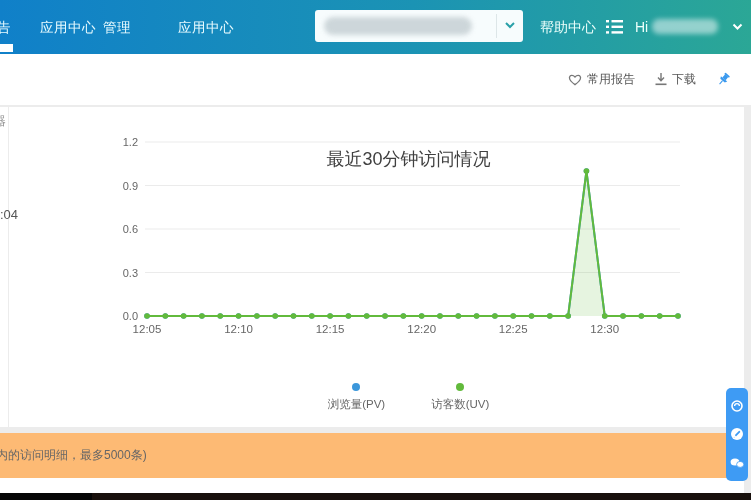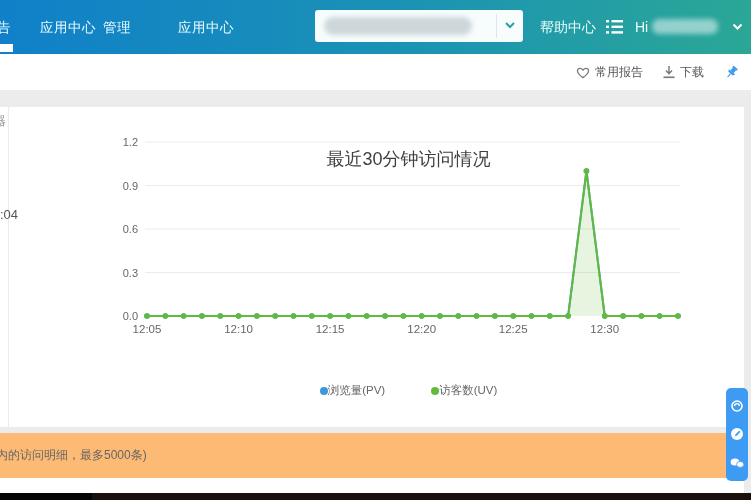--- a/index.html
+++ b/index.html
@@ -32,42 +32,42 @@
   .site-select .caret{position:absolute;right:7px;top:11px;}
   .nav-right-text{position:absolute;top:19px;color:#ecfffb;font-size:14px;cursor:pointer;white-space:nowrap;}
   .menu-icon{position:absolute;left:606px;top:20px;cursor:pointer;}
   .user-blob{
     position:absolute;left:652px;top:19px;width:66px;height:15px;border-radius:7px;
     background:rgba(255,255,255,.5);filter:blur(2.5px);
   }
   .user-caret{position:absolute;left:732px;top:23px;cursor:pointer;}
   
   .toolbar{
-    position:absolute;left:0;top:54px;width:751px;height:36px;background:#fff;
-    display:flex;align-items:center;justify-content:flex-end;gap:20px;padding-right:12px;
+    position:absolute;left:0;top:54px;width:751px;height:51px;background:#fff;
+    display:flex;align-items:center;justify-content:flex-end;gap:20px;padding-right:20px;
     box-sizing:border-box;
   }
   .tool-btn{display:flex;align-items:center;gap:5px;color:#555;font-size:12px;cursor:pointer;}
   
   .card{
     position:absolute;left:0;top:107px;width:744px;height:320px;background:#fff;overflow:hidden;
   }
   .left-divider{position:absolute;left:8px;top:0;bottom:0;width:1px;background:#ececec;}
   .frag-top{position:absolute;left:-6px;top:6px;font-size:12px;color:#8a8a8a;}
   .frag-time{position:absolute;left:0;top:100px;font-size:13px;color:#555;}
   .chart-area{position:absolute;left:8px;top:0;width:736px;height:320px;}
   .chart-title{
     position:absolute;left:129px;top:40px;width:543px;text-align:center;
     font-size:18px;color:#404040;
   }
   #chart-svg{position:absolute;left:0;top:0;}
   .legend{
     position:absolute;left:129px;top:276px;width:543px;display:flex;justify-content:center;gap:46px;
   }
-  .legend-item{display:flex;align-items:center;font-size:11.5px;color:#666;cursor:pointer;}
+  .legend-item{display:flex;align-items:center;gap:6px;font-size:11.5px;color:#666;cursor:pointer;flex-direction:column;}
   .legend-dot{width:8px;height:8px;border-radius:50%;}
   
   .card2{position:absolute;left:0;top:433px;width:744px;height:60px;background:#fff;overflow:hidden;}
   .card2-header{
     position:absolute;left:0;top:0;width:100%;height:45px;background:#fdba74;
     display:flex;align-items:center;
   }
   .bottom-note{margin-left:-4px;font-size:12px;color:#666;white-space:nowrap;}
   
   .black-bar{position:absolute;left:0;top:493px;width:751px;height:7px;background:#18100c;}

